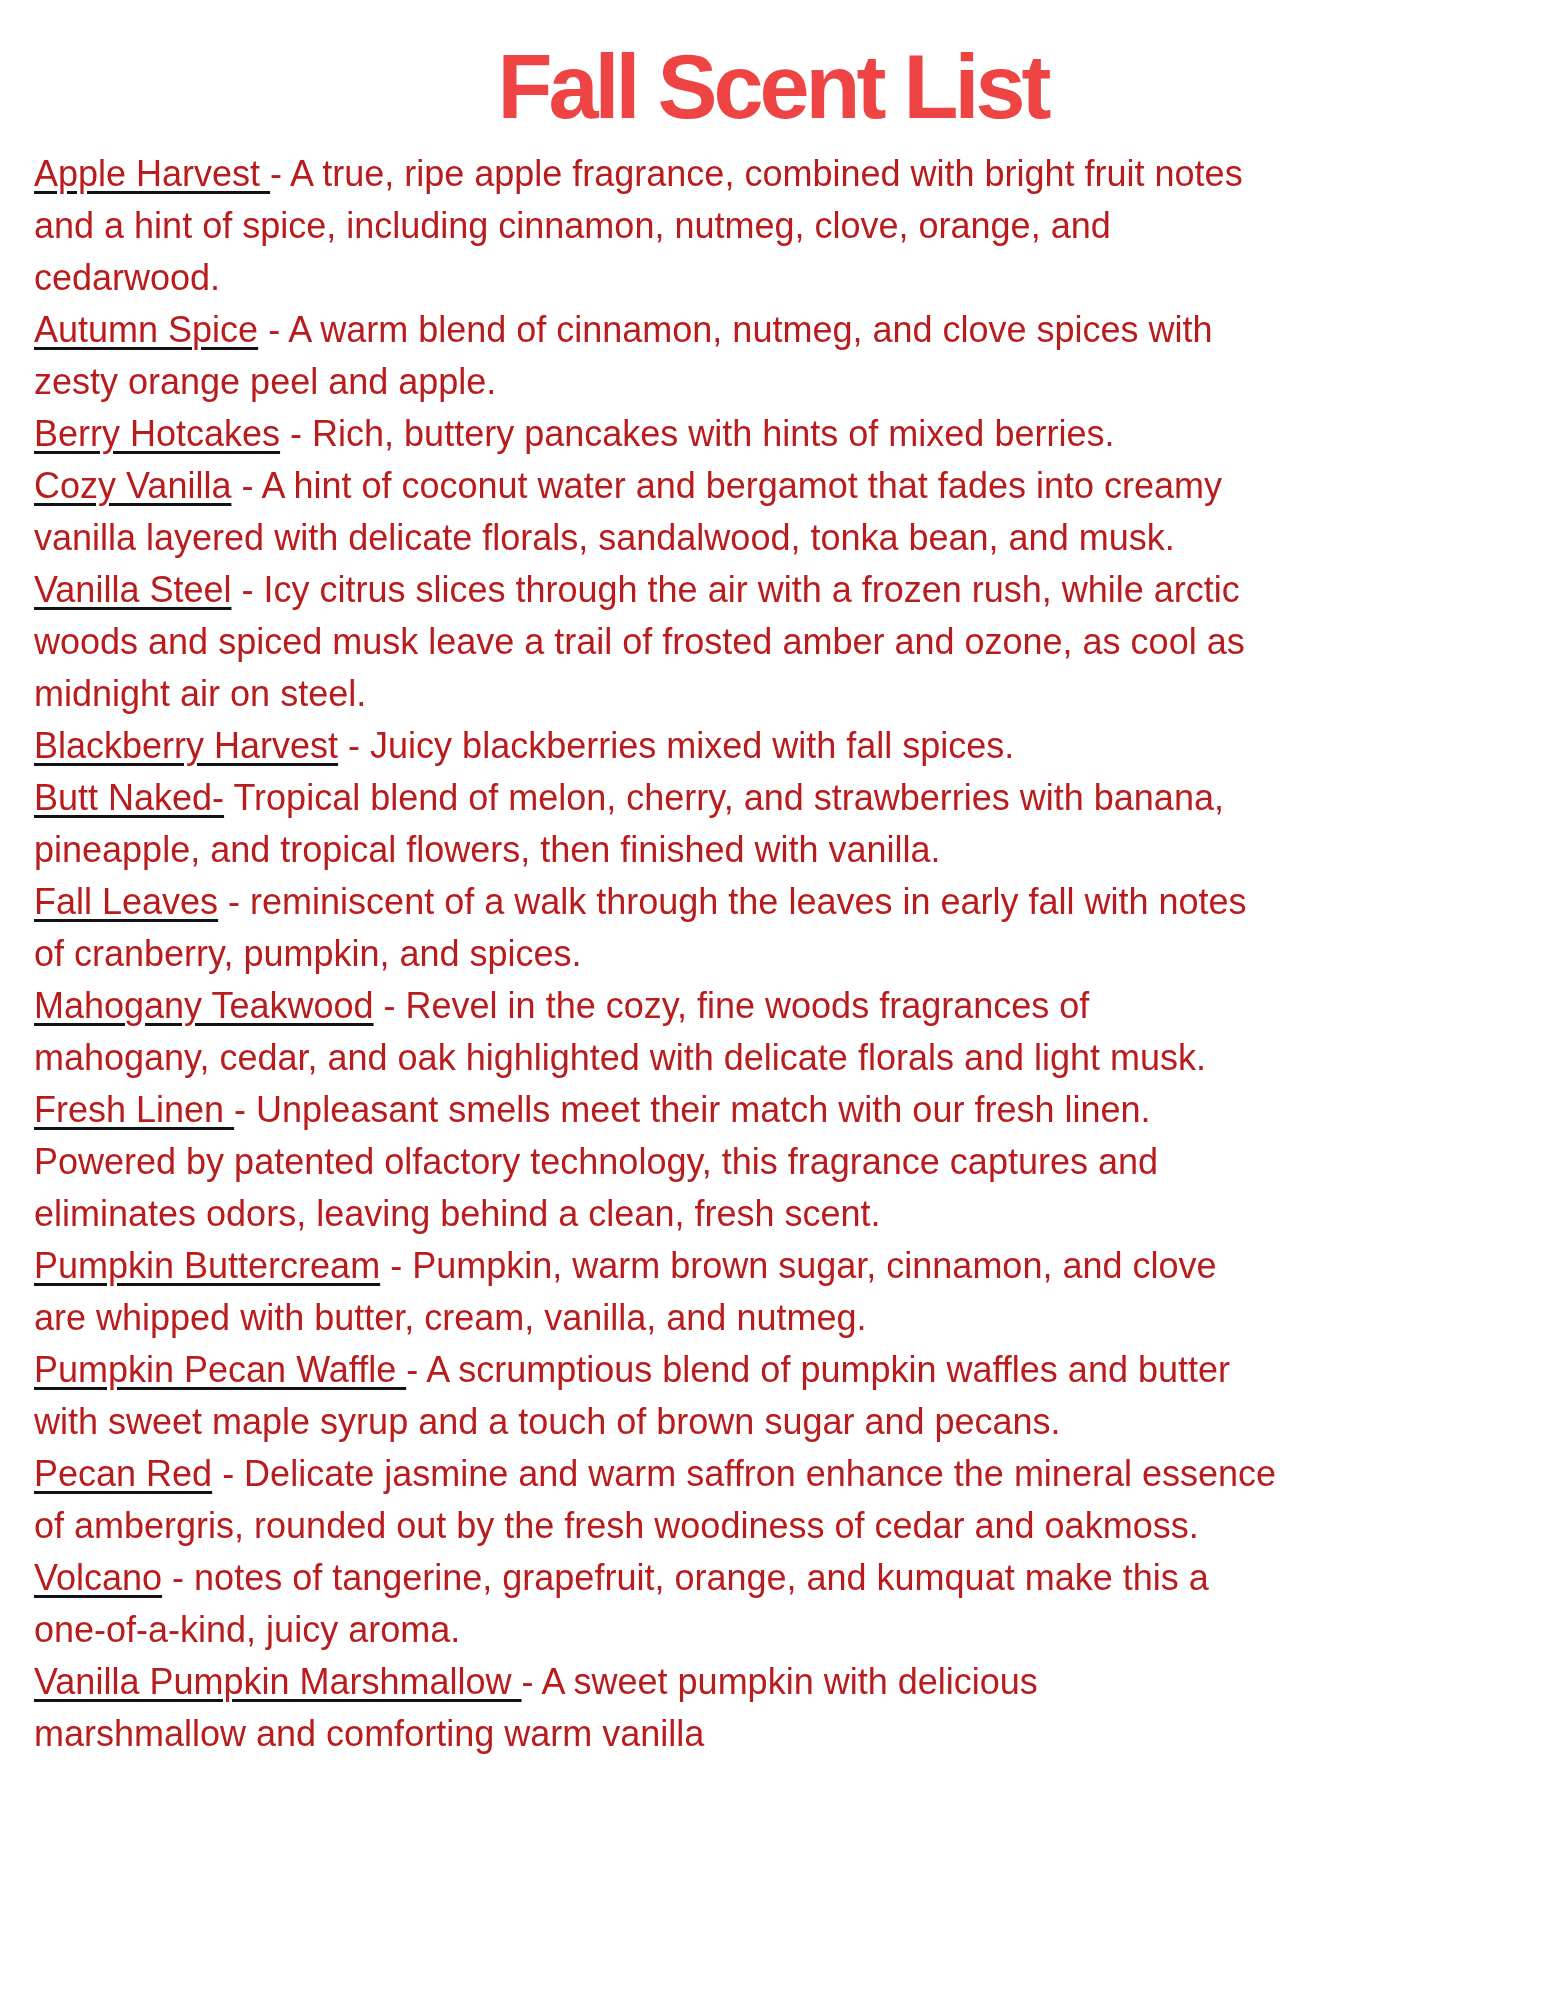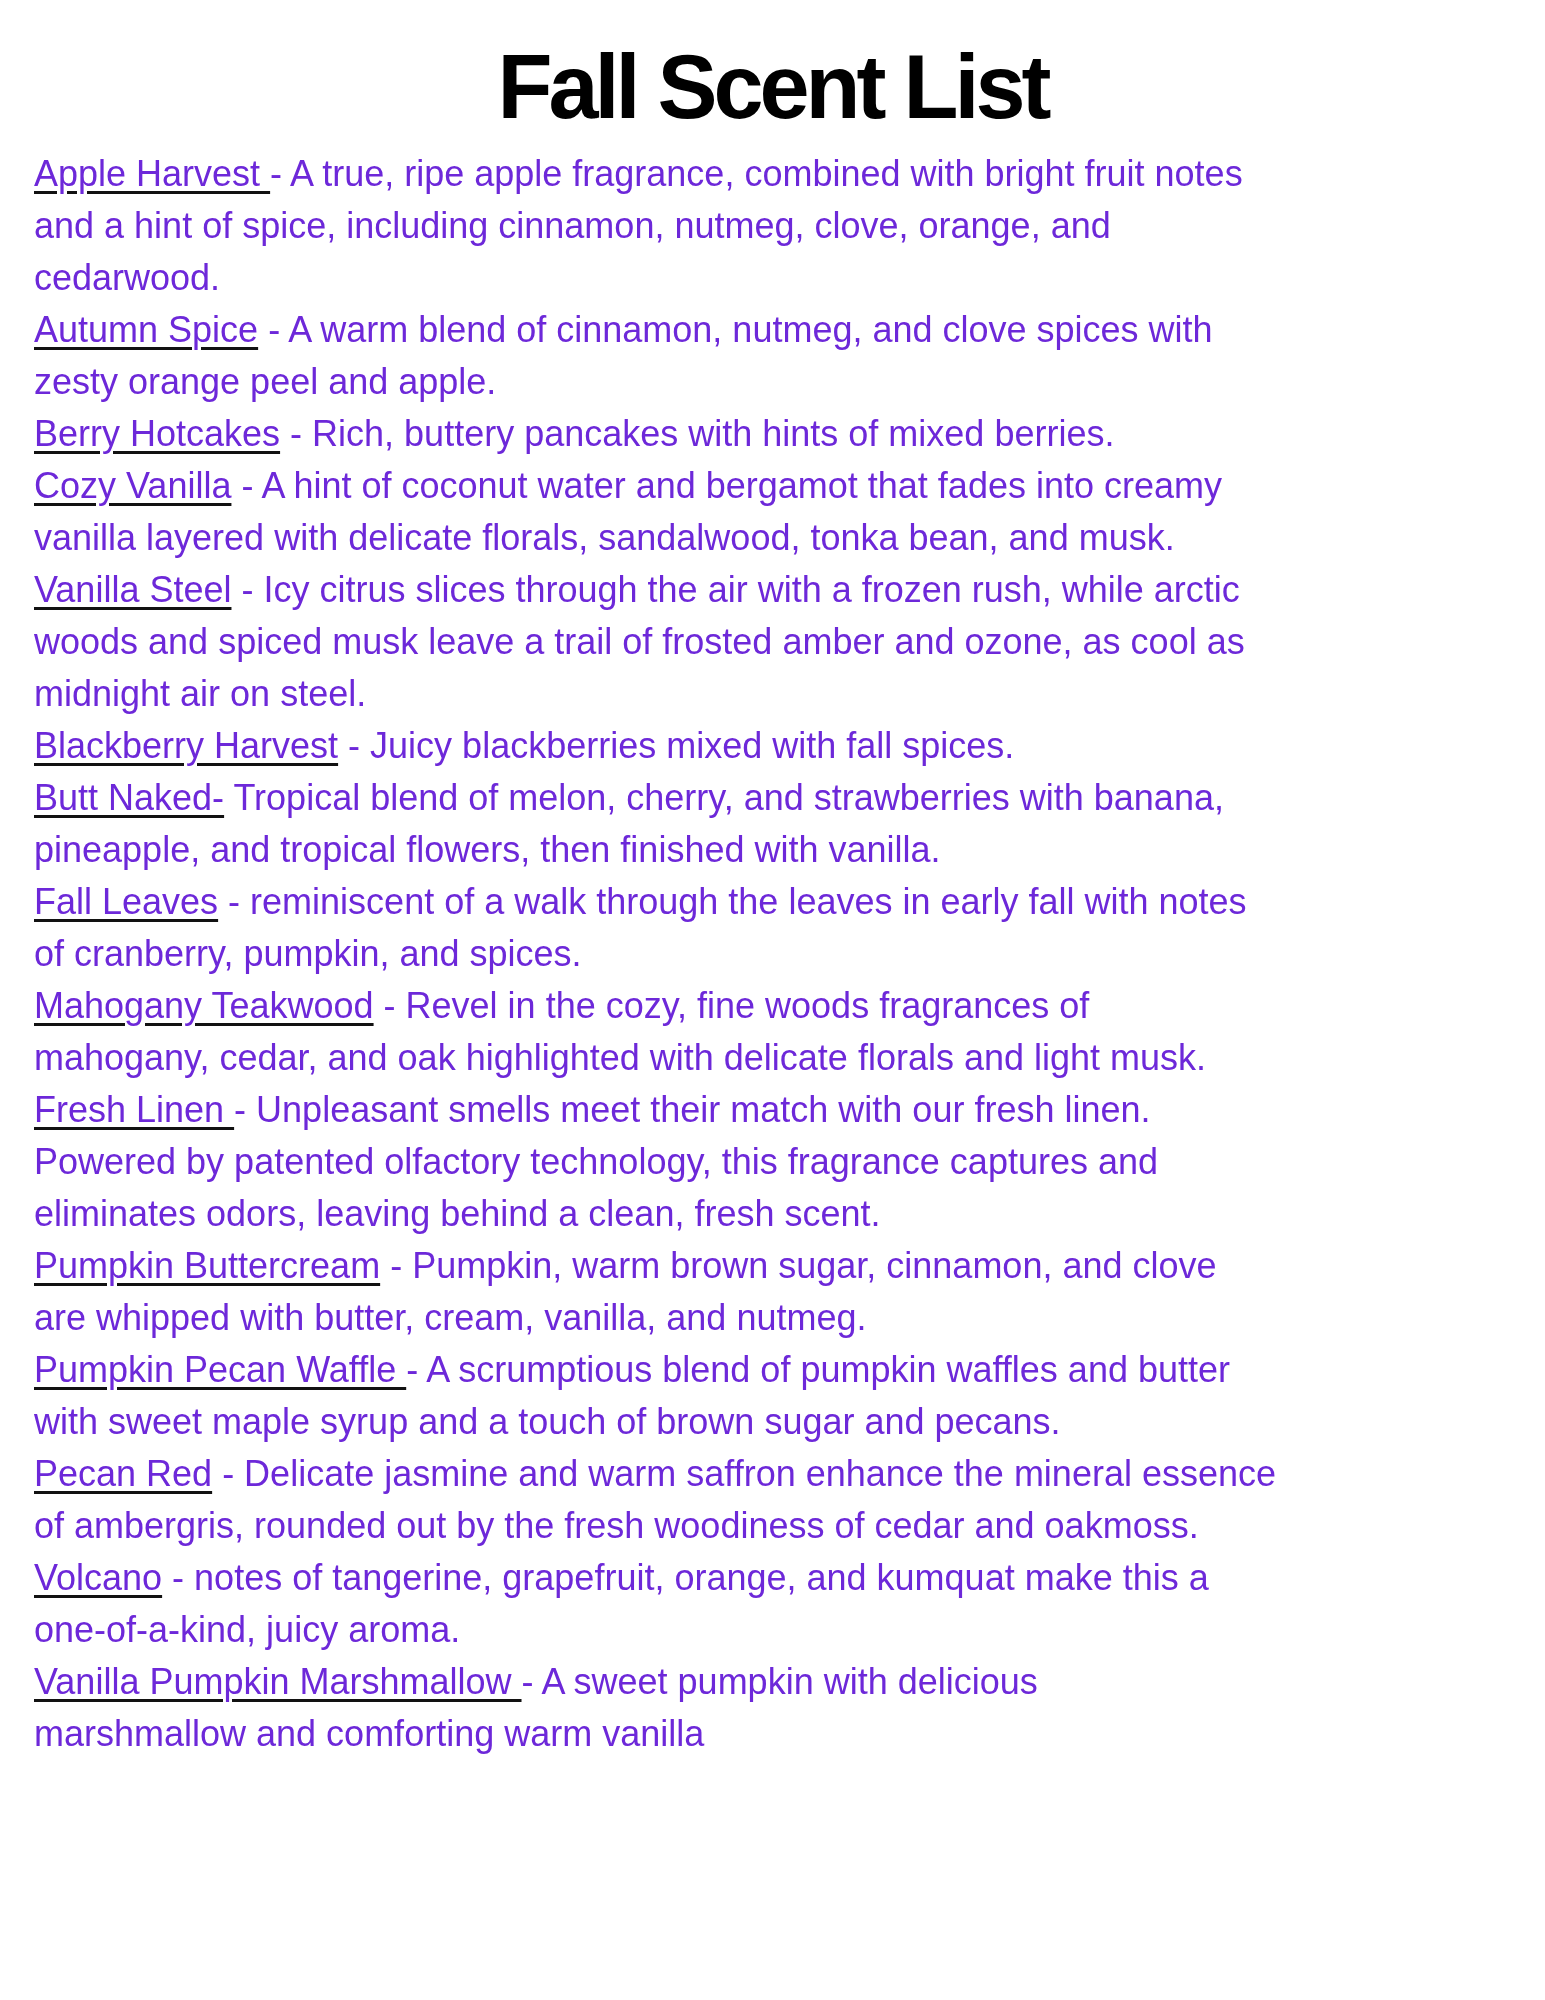--- a/index.html
+++ b/index.html
@@ -18,30 +18,30 @@
     height: 100%;
     background: #ffffff;
   }
   .title {
     font-family: "Liberation Sans", sans-serif;
     font-weight: 800;
     font-size: 90px;
     line-height: 1;
     letter-spacing: -4px;
     text-align: center;
-    color: #000000;
+    color: #ef4444;
     margin: 42px 0 0 0;
   }
   .scent-list {
     margin: 16px 0 0 34px;
     width: 1505px;
     font-family: "Liberation Sans", sans-serif;
     font-size: 36px;
     line-height: 52px;
-    color: #6d28d9;
+    color: #b91c1c;
   }
   .entry {
     margin: 0;
     padding: 0;
     white-space: pre-line;
   }
   .sname {
     text-decoration: underline;
     text-decoration-thickness: 3px;
     text-underline-offset: 5px;

